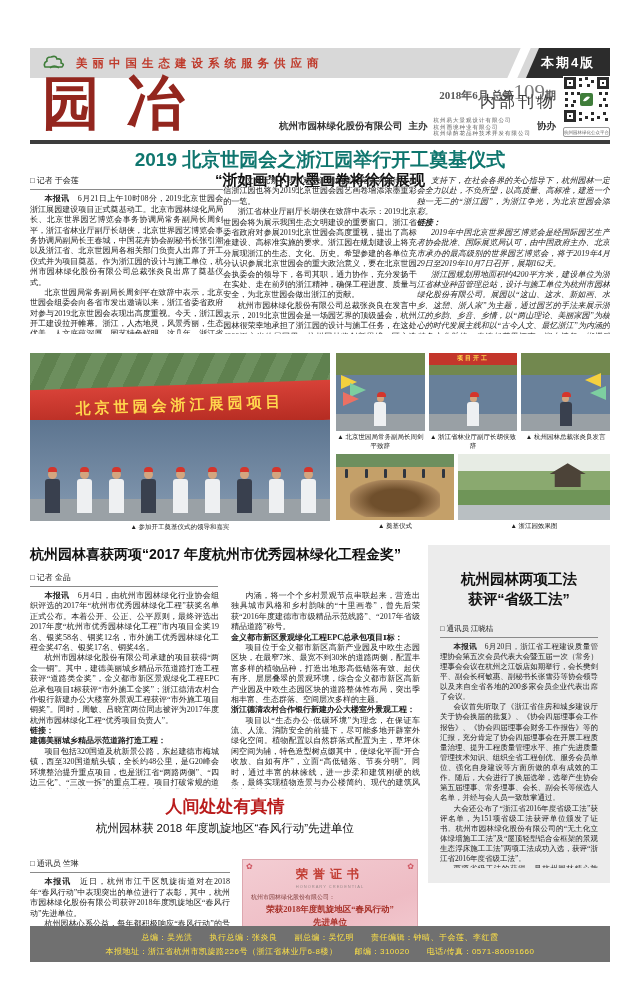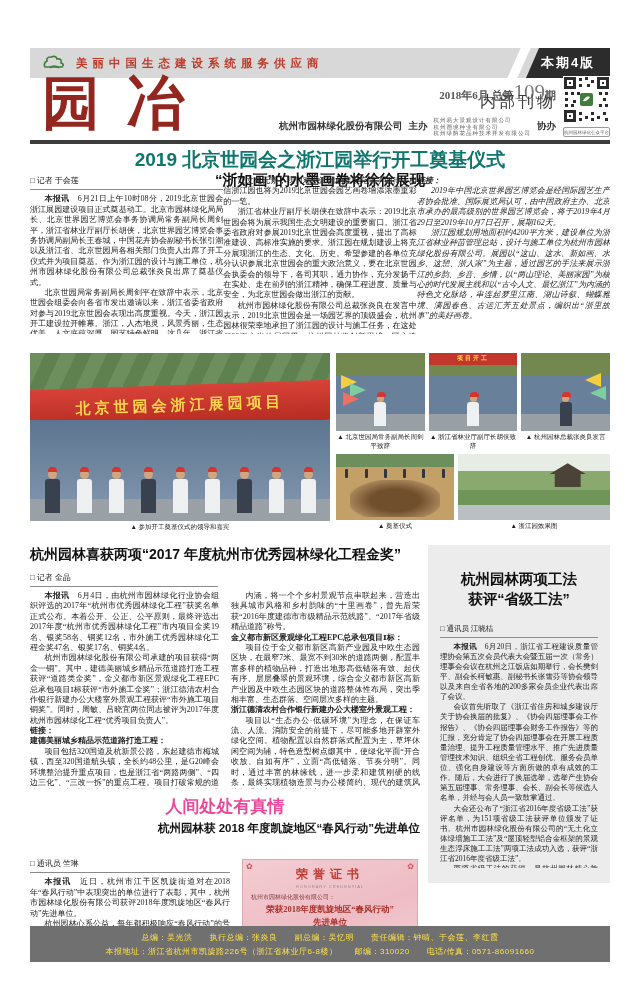--- a/index.html
+++ b/index.html
@@ -95,22 +95,22 @@
 
   
   .a4{position:absolute;left:428px;top:545px;width:182px;height:338px;background:#ececec;
       box-sizing:border-box;padding:24px 12px 8px;}
   .a4t{font-weight:bold;font-size:14.5px;text-align:center;line-height:1.4;color:#111;}
   .a4 .byline{margin-top:14px;font-size:7.5px;}
   .a4body{height:226px;overflow:hidden;font-size:7.5px;line-height:1.35;text-align:justify;}
 
   
   .a3{position:absolute;left:30px;top:795px;width:390px;}
-  .a3t{font-weight:bold;font-size:17px;text-align:center;color:#ec4899;}
-  .a3s{font-weight:bold;font-size:11.5px;text-align:right;margin-top:3px;color:#111;}
+  .a3t{font-weight:bold;font-size:17px;text-align:center;color:#b91c1c;}
+  .a3s{font-weight:normal;font-size:11.5px;text-align:center;margin-top:3px;color:#111;}
   .a3row{display:flex;gap:12px;margin-top:23px;}
   .a3left{width:200px;flex:0 0 auto;font-size:8px;line-height:1.3;text-align:justify;height:96px;overflow:hidden;}
   .cert{width:176px;height:94px;background:linear-gradient(160deg,#f3cdd3,#eebcc4 60%,#f3cdd3);
         border:1px solid #dda7af;box-sizing:border-box;position:relative;padding:6px 8px;overflow:hidden;}
   .cert .flower{position:absolute;color:#cf5560;font-size:8px;}
   .cert-title{text-align:center;color:#c13b31;font-weight:bold;font-size:12px;letter-spacing:5px;}
   .cert-eng{text-align:center;color:#9a8a8a;font-size:4px;letter-spacing:1px;margin-top:1px;}
   .cert-to{font-size:6px;color:#7d3a37;margin-top:4px;}
   .cert-main{text-align:center;font-weight:bold;font-size:8.5px;color:#a8322a;margin-top:2px;}
   .cert-unit{text-align:center;font-weight:bold;font-size:8.5px;color:#a8322a;margin-top:1px;}
@@ -219,20 +219,21 @@
     </div>
     <div class="col">
       <div>
           <p class="para">江文化元素，我们对浙江园的建设充满了期待，相信浙江园也将为2019北京世园会园艺画卷增添浓墨重彩的一笔。</p>
           <p class="para">浙江省林业厅副厅长胡侠在致辞中表示：2019北京世园会将为展示我国生态文明建设的重要窗口。浙江省委省政府对参展2019北京世园会高度重视，提出了高标准建设、高标准实施的要求。浙江园在规划建设上将充分展现浙江的生态、文化、历史。希望参建的各单位充分认识参展北京世园会的重大政治意义，要在北京世园会执委会的领导下，各司其职，通力协作，充分发扬干在实处、走在前列的浙江精神，确保工程进度、质量与安全，为北京世园会做出浙江的贡献。</p>
           <p class="para">杭州市园林绿化股份有限公司总裁张炎良在发言中表示，2019北京世园会是一场园艺界的顶级盛会，杭州园林很荣幸地承担了浙江园的设计与施工任务，在这处4200平方米的展园里，杭州园林将创新思维，匠心造园，通过新理念、新技术、新材料、新工艺等的充分运用，力争把“最美的浙江”展现在世界宾客面前，用创新成就梦想，用匠心铸就经典。在各级政府的大力</p>
         </div>
     </div>
     <div class="col kai">
       <div>
+          <p class="para">支持下，在社会各界的关心指导下，杭州园林一定会全力以赴，不负所望，以高质量、高标准，建造一个独一无二的“浙江园”，为浙江争光，为北京世园会添彩。</p>
           <p class="para plabel">链接：</p>
           <p class="para">2019年中国北京世界园艺博览会是经国际园艺生产者协会批准、国际展览局认可，由中国政府主办、北京市承办的最高级别的世界园艺博览会，将于2019年4月29日至2019年10月7日召开，展期162天。</p>
           <p class="para">浙江园规划用地面积约4200平方米，建设单位为浙江省林业种苗管理总站，设计与施工单位为杭州市园林绿化股份有限公司。展园以“这山、这水、新如画、水乡、这憩、浙人家”为主题，通过园艺的手法来展示浙江的乡韵、乡音、乡情，以“两山理论、美丽家园”为核心的时代发展主线和以“古今人文、最忆浙江”为内涵的特色文化脉络，串连起梦里江南、湖山诗叙、蝴蝶雅境、满园春色、古运汇芳五处景点，编织出“浙里故事”的美好画卷。</p>
         </div>
 
     </div>
   </div>
 
   <div class="photos">
     <div class="ph-large-wrap">

